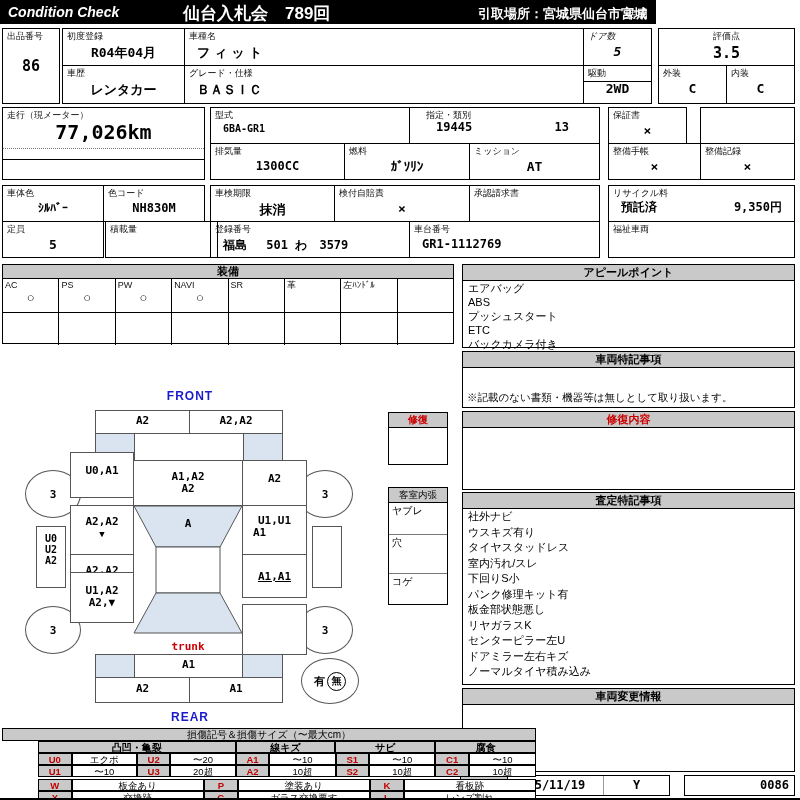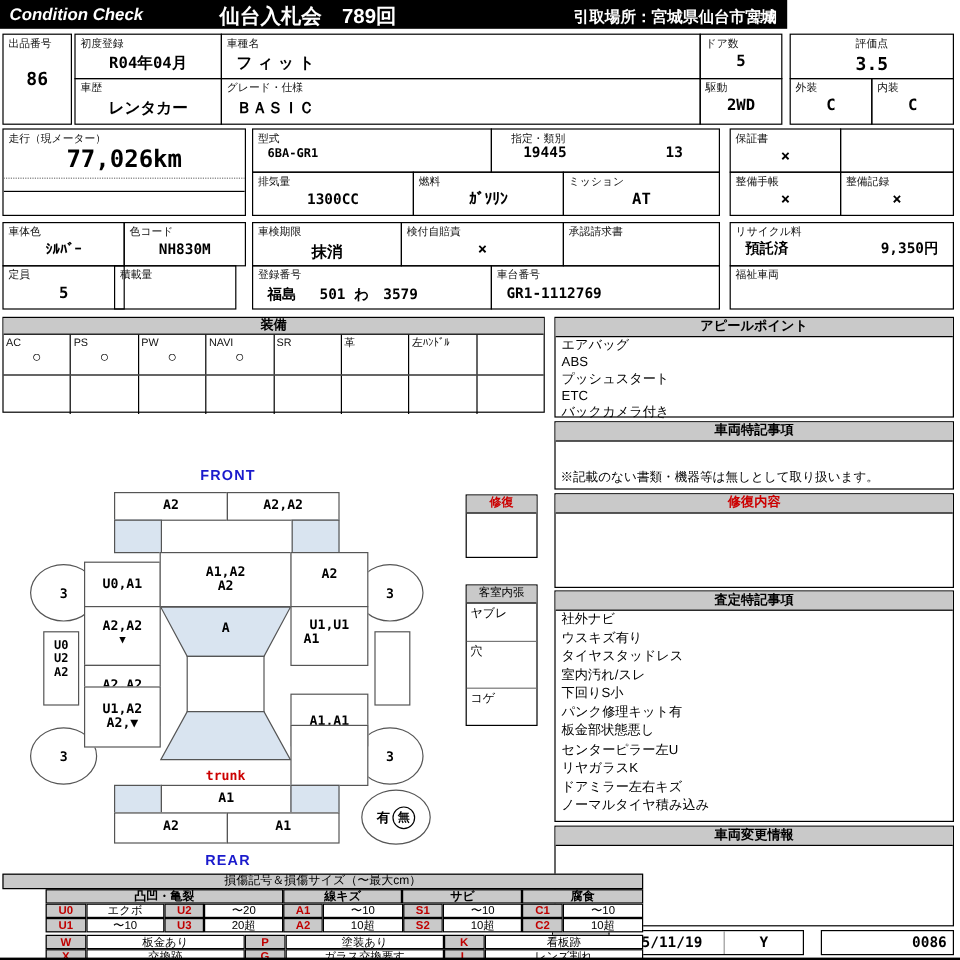--- a/index.html
+++ b/index.html
@@ -57,21 +57,21 @@
     <div class="val">レンタカー</div>
   </div>
   <div class="cell" style="left:184px;top:28px;width:400px;height:38px;">
     <span class="lbl">車種名</span>
     <div class="val left" style="letter-spacing:4px;">フィット</div>
   </div>
   <div class="cell" style="left:184px;top:65px;width:400px;height:39px;">
     <span class="lbl">グレード・仕様</span>
     <div class="val left">ＢＡＳＩＣ</div>
   </div>
-  <div class="cell" style="left:583px;top:28px;width:69px;height:38px;">
+  <div class="cell" style="left:583px;top:28px;width:69px;height:54px;font-style:italic;">
     <span class="lbl">ドア数</span>
     <div class="val">5</div>
   </div>
   <div class="cell" style="left:583px;top:65px;width:69px;height:39px;">
     <span class="lbl">駆動</span>
     <div class="val">2WD</div>
   </div>
 
   <div class="cell" style="left:658px;top:28px;width:137px;height:38px;">
     <span class="lbl" style="text-align:center;">評価点</span>
@@ -111,21 +111,21 @@
   </div>
   <div class="cell" style="left:344px;top:143px;width:126px;height:37px;">
     <span class="lbl">燃料</span>
     <div class="val">ｶﾞｿﾘﾝ</div>
   </div>
   <div class="cell" style="left:469px;top:143px;width:131px;height:37px;">
     <span class="lbl">ミッション</span>
     <div class="val">AT</div>
   </div>
 
-  <div class="cell" style="left:608px;top:107px;width:93px;height:37px;">
+  <div class="cell" style="left:608px;top:107px;width:79px;height:37px;">
     <span class="lbl">保証書</span>
     <div class="val">×</div>
   </div>
   <div class="cell" style="left:700px;top:107px;width:95px;height:37px;"></div>
   <div class="cell" style="left:608px;top:143px;width:93px;height:37px;">
     <span class="lbl">整備手帳</span>
     <div class="val">×</div>
   </div>
   <div class="cell" style="left:700px;top:143px;width:95px;height:37px;">
     <span class="lbl">整備記録</span>
@@ -137,21 +137,21 @@
     <div class="val" style="font-size:12px;">ｼﾙﾊﾞｰ</div>
   </div>
   <div class="cell" style="left:103px;top:185px;width:102px;height:37px;">
     <span class="lbl">色コード</span>
     <div class="val" style="font-size:12px;">NH830M</div>
   </div>
   <div class="cell" style="left:2px;top:221px;width:102px;height:37px;">
     <span class="lbl">定員</span>
     <div class="val">5</div>
   </div>
-  <div class="cell" style="left:95px;top:221px;width:102px;height:37px;">
+  <div class="cell" style="left:105px;top:221px;width:113px;height:37px;">
     <span class="lbl">積載量</span>
     <div class="val"></div>
   </div>
 
   <div class="cell" style="left:210px;top:185px;width:125px;height:37px;">
     <span class="lbl">車検期限</span>
     <div class="val">抹消</div>
   </div>
   <div class="cell" style="left:334px;top:185px;width:136px;height:37px;">
     <span class="lbl">検付自賠責</span>
@@ -250,22 +250,22 @@
 
   <div class="panel" style="left:462px;top:492px;width:333px;height:193px;">
     <div class="phead">査定特記事項</div>
     <div class="pitem" style="line-height:15.5px;">社外ナビ</div>
     <div class="pitem" style="line-height:15.5px;">ウスキズ有り</div>
     <div class="pitem" style="line-height:15.5px;">タイヤスタッドレス</div>
     <div class="pitem" style="line-height:15.5px;">室内汚れ/スレ</div>
     <div class="pitem" style="line-height:15.5px;">下回りS小</div>
     <div class="pitem" style="line-height:15.5px;">パンク修理キット有</div>
     <div class="pitem" style="line-height:15.5px;">板金部状態悪し</div>
+    <div class="pitem" style="line-height:15.5px;">リヤガラスK</div>
     <div class="pitem" style="line-height:15.5px;">センターピラー左U</div>
-    <div class="pitem" style="line-height:15.5px;">リヤガラスK</div>
     <div class="pitem" style="line-height:15.5px;">ドアミラー左右キズ</div>
     <div class="pitem" style="line-height:15.5px;">ノーマルタイヤ積み込み</div>
   </div>
 
   <div class="panel" style="left:462px;top:688px;width:333px;height:84px;">
     <div class="phead">車両変更情報</div>
   </div>
 
   <div class="panel" style="left:460px;top:775px;width:210px;height:21px;display:flex;">
     <div style="width:46px;background:#c9c9c9;border-right:1px solid #000;font-size:11px;line-height:19px;text-align:center;">チェック</div>
@@ -291,21 +291,21 @@
     <span>3</span>
     </div>
 
   <div class="dcell" style="left:95px;top:410px;width:95px;height:24px;padding-top:4px;">
     <span>A2</span></div>
   <div class="dcell" style="left:189px;top:410px;width:94px;height:24px;padding-top:4px;">
     <span>A2,A2</span></div>
   <div class="blue-cell" style="left:95px;top:433px;width:40px;height:28px;"></div>
   <div class="blue-cell" style="left:243px;top:433px;width:40px;height:28px;"></div>
 
-  <div class="dcell" style="left:70px;top:468px;width:64px;height:46px;padding-top:12px;text-align:center;">
+  <div class="dcell" style="left:70px;top:452px;width:64px;height:46px;padding-top:12px;text-align:center;">
     <span>U0,A1</span></div>
   <div class="dcell" style="left:133px;top:460px;width:110px;height:46px;padding-top:10px;">
     <div>A1,A2</div>
     <div>A2</div>
   </div>
   <div class="dcell" style="left:242px;top:460px;width:65px;height:46px;padding-top:12px;">
     <span>A2</span></div>
 
   <div class="dcell" style="left:70px;top:505px;width:64px;height:50px;padding-top:10px;">
     <div>A2,A2</div>
@@ -317,21 +317,21 @@
   </div>
   <div class="dcell" style="left:70px;top:572px;width:64px;height:51px;padding-top:12px;">
     <div>U1,A2</div>
     <div>A2,▼</div>
   </div>
 
   <div class="dcell" style="left:242px;top:505px;width:65px;height:50px;padding-top:9px;">
     <div>U1,U1</div>
     <div style="text-align:left;padding-left:10px;">A1</div>
   </div>
-  <div class="dcell" style="left:242px;top:578px;width:65px;height:44px;padding-top:16px;text-decoration:underline;">
+  <div class="dcell" style="left:242px;top:554px;width:65px;height:44px;padding-top:16px;text-decoration:underline;">
     <span>A1,A1</span></div>
   <div class="dcell" style="left:242px;top:604px;width:65px;height:51px;"></div>
 
   <svg class="abs" style="left:133px;top:505px;" width="110" height="150">
     <polygon points="1,1 109,1 87,42 23,42" fill="#d9e4f0" stroke="#555" stroke-width="1"></polygon>
     <rect x="23" y="42" width="64" height="46" fill="#ffffff" stroke="#555" stroke-width="1"></rect>
     <polygon points="23,88 87,88 109,128 1,128" fill="#d9e4f0" stroke="#555" stroke-width="1"></polygon>
     <text x="55" y="22" text-anchor="middle" font-family="DejaVu Sans Mono, monospace" font-weight="bold" font-size="11">A</text>
     <text x="55" y="145" text-anchor="middle" fill="#cc0000" font-family="DejaVu Sans Mono, monospace" font-weight="bold" font-size="11">trunk</text>
   </svg>

